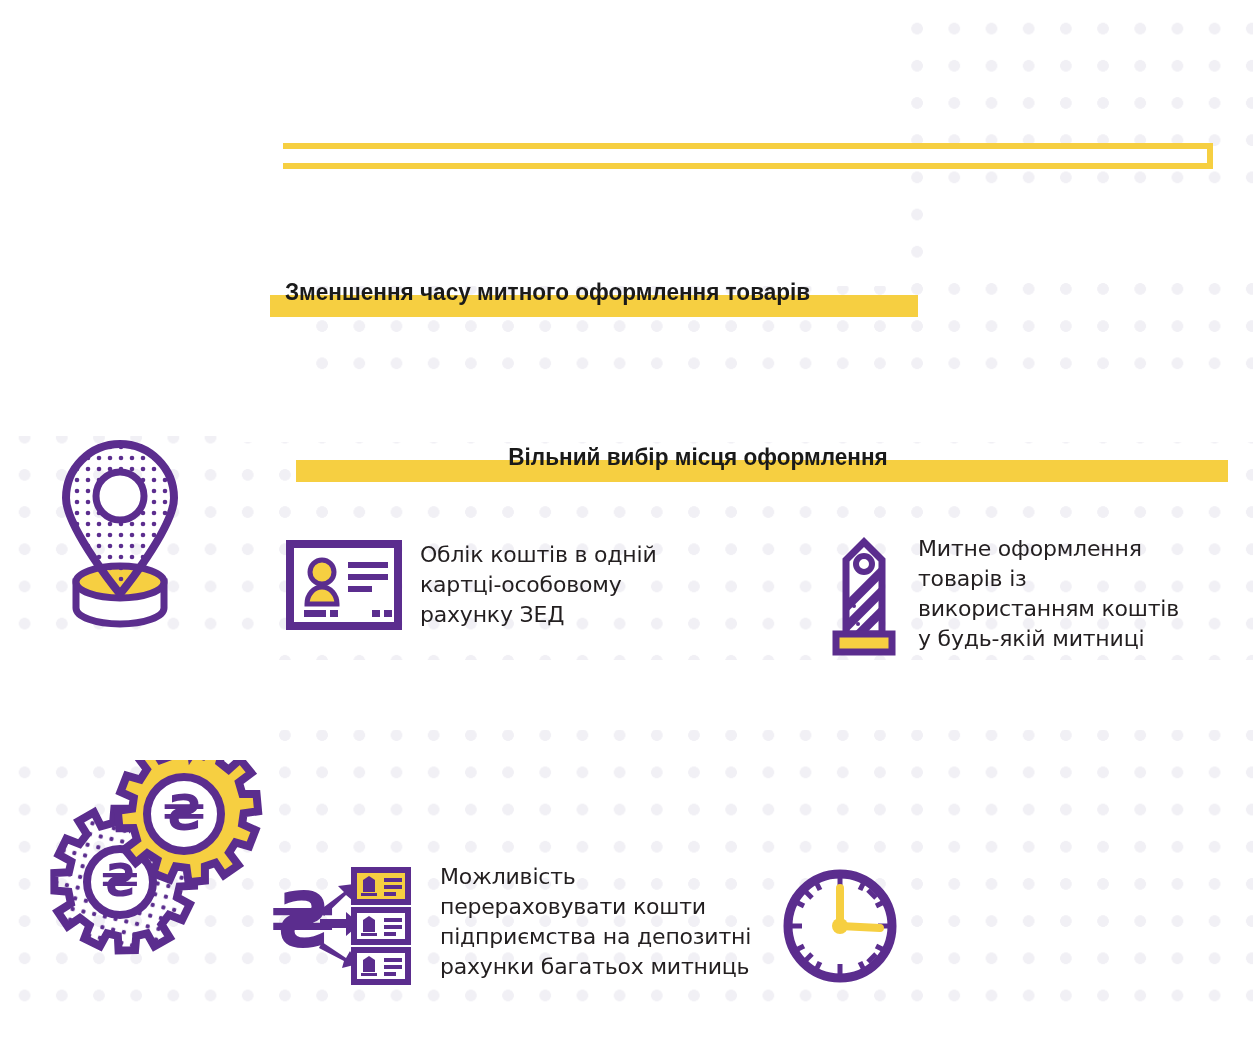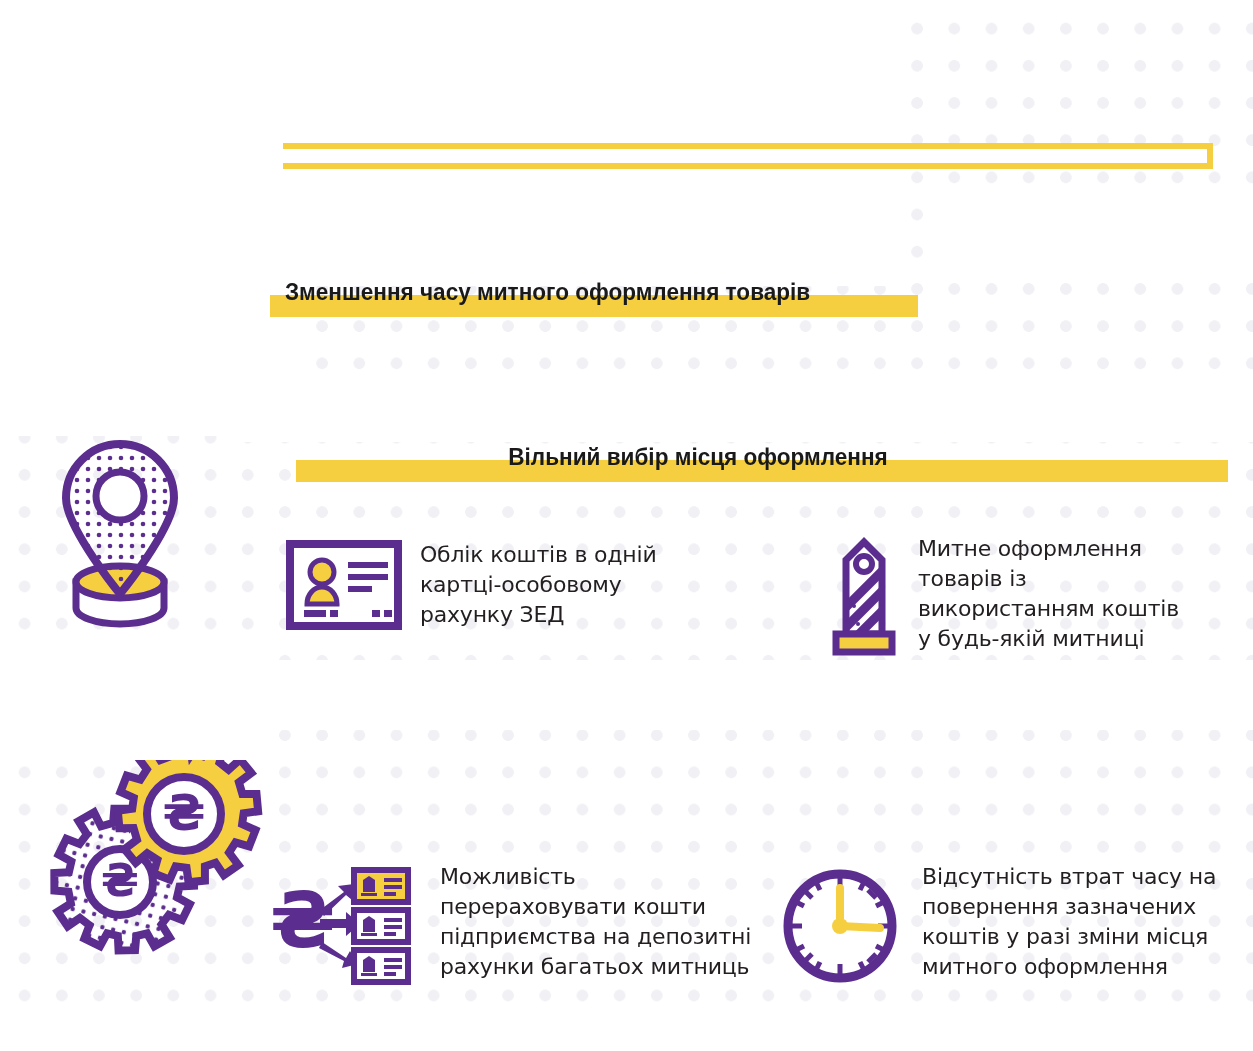--- a/index.html
+++ b/index.html
@@ -334,19 +334,15 @@
           <line x1="18" y1="39" x2="28" y2="44"></line>
           <line x1="18" y1="89" x2="28" y2="84"></line>
           <line x1="110" y1="39" x2="100" y2="44"></line>
           <line x1="110" y1="89" x2="100" y2="84"></line>
         </g>
         <line x1="64" y1="64" x2="64" y2="26" stroke="#F6CF41" stroke-width="8" stroke-linecap="round"></line>
         <line x1="64" y1="64" x2="104" y2="66" stroke="#F6CF41" stroke-width="8" stroke-linecap="round"></line>
         <circle cx="64" cy="64" r="8" fill="#F6CF41"></circle>
       </svg>
     </div>
-    <div class="txt" style="width:320px;">Відсутність втрат часу на
-повернення зазначених
-коштів у разі зміни місця
-митного оформлення</div>
   </div>
 
 </div>
 
 </body></html>

